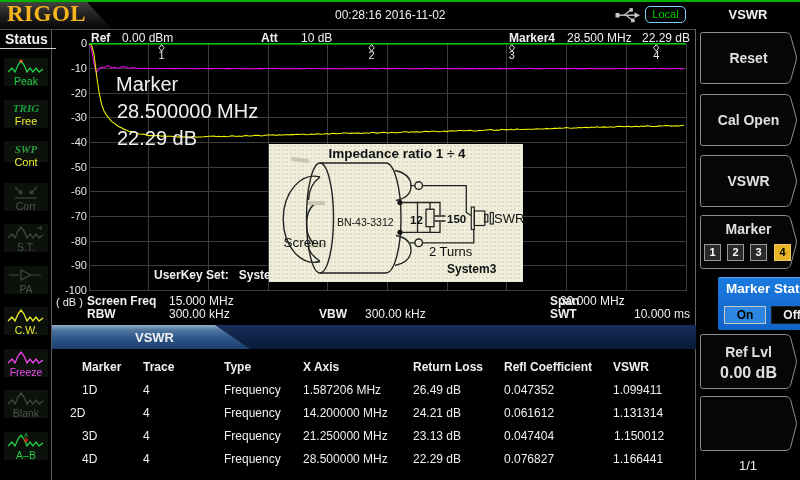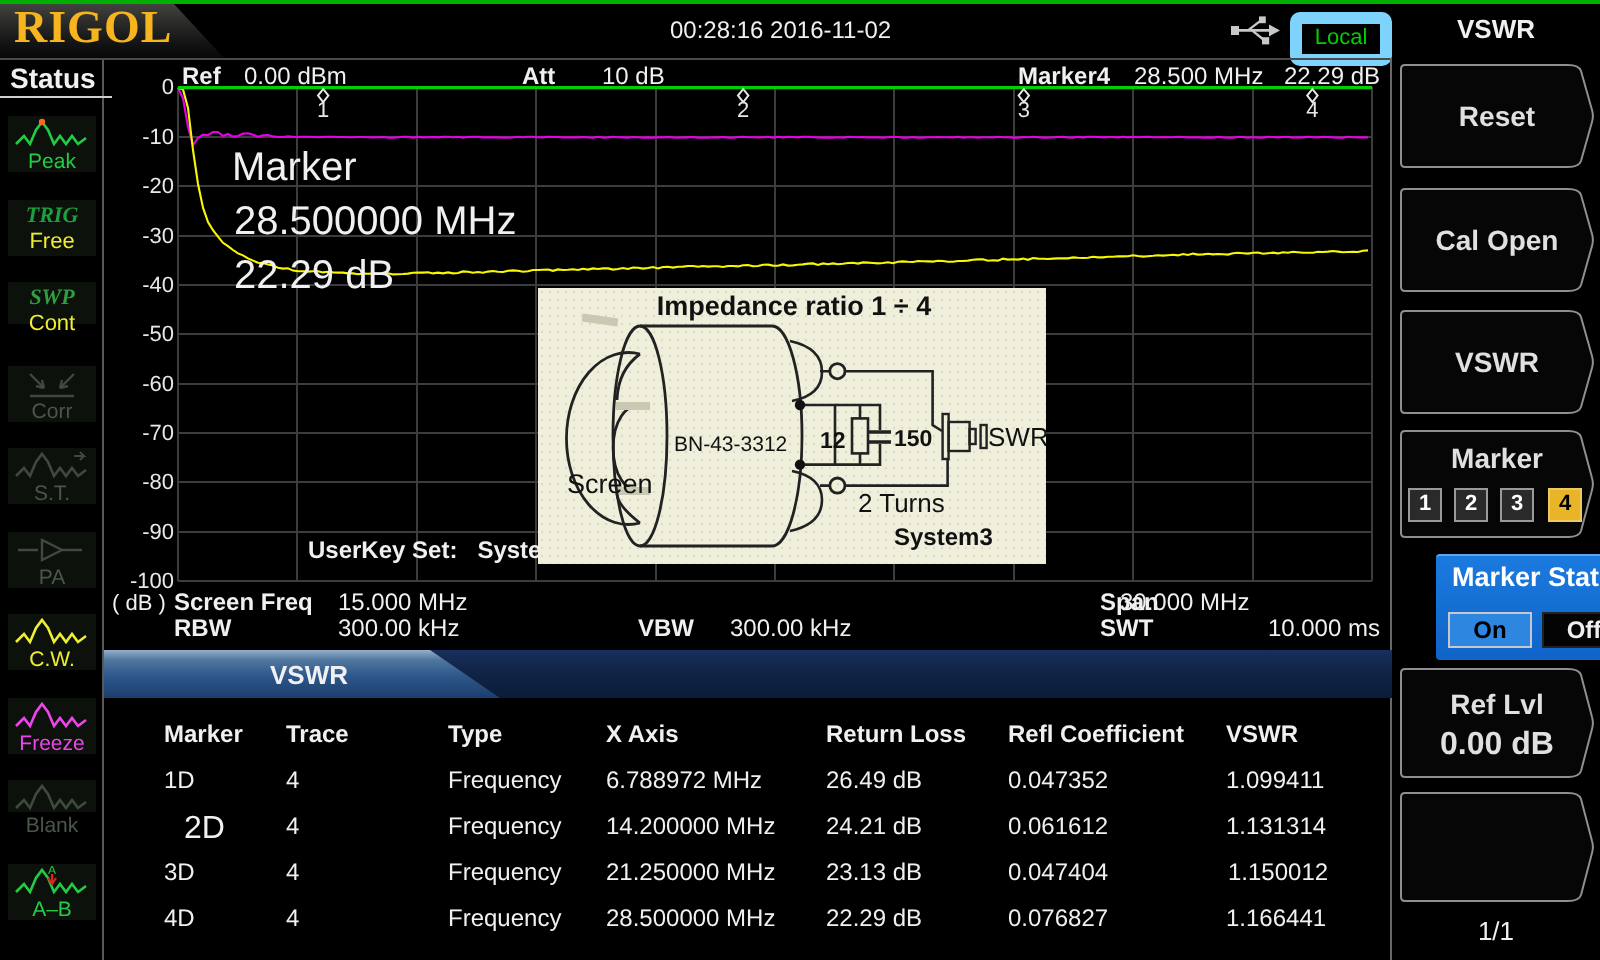--- a/index.html
+++ b/index.html
@@ -29,21 +29,21 @@
   <svg class="ab" style="left:615px;top:8px" width="25" height="15" viewBox="0 0 25 15">
     <rect x="0.5" y="5" width="4" height="4.5" fill="#c8c8c8"></rect>
     <line x1="4" y1="7.2" x2="21" y2="7.2" stroke="#c8c8c8" stroke-width="1.4"></line>
     <path d="M25,7.2 l-5.5,-3 v6 z" fill="#c8c8c8"></path>
     <path d="M9,7.2 L15.5,2.2" stroke="#c8c8c8" stroke-width="1.2" fill="none"></path>
     <rect x="14.5" y="0.2" width="3.4" height="3.4" fill="#c8c8c8"></rect>
     <path d="M11,7.2 L17,12" stroke="#c8c8c8" stroke-width="1.2" fill="none"></path>
     <rect x="16" y="10.6" width="3.6" height="3.6" fill="#c8c8c8"></rect>
   </svg>
 
-  <div class="ab" style="left:645px;top:6px;width:39px;height:15px;border:6px solid #7dd3fc;
+  <div class="ab" style="left:645px;top:6px;width:39px;height:15px;border:1px solid #7dd3fc;
     border-radius:5px;color:#00d000;font-size:11px;text-align:center;line-height:15px">Local</div>
 
   <div class="ab" style="left:0;top:29px;width:696px;height:1px;background:#4a4a4a"></div>
 
   <div class="ab" style="left:51px;top:30px;width:1px;height:450px;background:#585858"></div>
 
   <div class="ab" style="left:695px;top:29px;width:1px;height:451px;background:#686868"></div>
 
   <div class="ab w b" style="left:5px;top:31px;font-size:14px">Status</div>
   <div class="ab" style="left:0;top:48px;width:56px;height:1px;background:#d0d0d0"></div>
@@ -89,21 +89,21 @@
         <polyline points="1,13 5,9 8,13 11,6 14,2 17,6 20,13 23,9 26,13 29,9 32,13 36,10" fill="none" stroke="#eeee33" stroke-width="1.3"></polyline>
       </svg>
       <div style="color:#eeee33">C.W.</div>
     </div>
   <div class="ic" style="top:348.5px;height:28px">
       <svg width="38" height="17" viewBox="0 0 38 17" style="display:block;margin:1px auto 0">
         <polyline points="1,13 5,9 8,13 11,6 14,2 17,6 20,13 23,9 26,13 29,9 32,13 36,10" fill="none" stroke="#ee44ee" stroke-width="1.3"></polyline>
       </svg>
       <div style="color:#ee44ee">Freeze</div>
     </div>
-  <div class="ic" style="top:390px;height:16px">
+  <div class="ic" style="top:390px;height:28px">
       <svg width="38" height="17" viewBox="0 0 38 17" style="display:block;margin:1px auto 0">
         <polyline points="1,13 5,9 8,13 11,6 14,2 17,6 20,13 23,9 26,13 29,9 32,13 36,10" fill="none" stroke="#3e4a3e" stroke-width="1.3"></polyline>
       </svg>
       <div style="color:#4a564a">Blank</div>
     </div>
   <div class="ic" style="top:431.5px;height:28px">
       <svg width="38" height="17" viewBox="0 0 38 17" style="display:block;margin:1px auto 0">
         <polyline points="1,13 5,9 8,13 11,6 14,2 17,6 20,13 23,9 26,13 29,9 32,13 36,10" fill="none" stroke="#22cc44" stroke-width="1.3"></polyline>
         <path d="M19,4 v5 m-2,-3 l2,3 l2,-3" stroke="#dd2222" stroke-width="1.1" fill="none"></path>
         <text x="19" y="4" font-size="6" fill="#22cc44" text-anchor="middle">A</text>
@@ -250,25 +250,25 @@
   <div class="ab w b" style="left:82px;top:360px;font-size:12px">Marker</div>
   <div class="ab w b" style="left:143px;top:360px;font-size:12px">Trace</div>
   <div class="ab w b" style="left:224px;top:360px;font-size:12px">Type</div>
   <div class="ab w b" style="left:303px;top:360px;font-size:12px">X Axis</div>
   <div class="ab w b" style="left:413px;top:360px;font-size:12px">Return Loss</div>
   <div class="ab w b" style="left:504px;top:360px;font-size:12px">Refl Coefficient</div>
   <div class="ab w b" style="left:613px;top:360px;font-size:12px">VSWR</div>
   <div class="ab w" style="left:82px;top:383px;font-size:12px">1D</div>
   <div class="ab w" style="left:143px;top:383px;font-size:12px">4</div>
   <div class="ab w" style="left:224px;top:383px;font-size:12px">Frequency</div>
-  <div class="ab w" style="left:303px;top:383px;font-size:12px">6.788972 MHz</div>
+  <div class="ab w" style="left:303px;top:383px;font-size:12px">1.587206 MHz</div>
   <div class="ab w" style="left:413px;top:383px;font-size:12px">26.49 dB</div>
   <div class="ab w" style="left:504px;top:383px;font-size:12px">0.047352</div>
   <div class="ab w" style="left:613px;top:383px;font-size:12px">1.099411</div>
-  <div class="ab w" style="left:92px;top:406px;font-size:16px">2D</div>
+  <div class="ab w" style="left:70px;top:406px;font-size:12px">2D</div>
   <div class="ab w" style="left:143px;top:406px;font-size:12px">4</div>
   <div class="ab w" style="left:224px;top:406px;font-size:12px">Frequency</div>
   <div class="ab w" style="left:303px;top:406px;font-size:12px">14.200000 MHz</div>
   <div class="ab w" style="left:413px;top:406px;font-size:12px">24.21 dB</div>
   <div class="ab w" style="left:504px;top:406px;font-size:12px">0.061612</div>
   <div class="ab w" style="left:613px;top:406px;font-size:12px">1.131314</div>
   <div class="ab w" style="left:82px;top:429px;font-size:12px">3D</div>
   <div class="ab w" style="left:143px;top:429px;font-size:12px">4</div>
   <div class="ab w" style="left:224px;top:429px;font-size:12px">Frequency</div>
   <div class="ab w" style="left:303px;top:429px;font-size:12px">21.250000 MHz</div>

